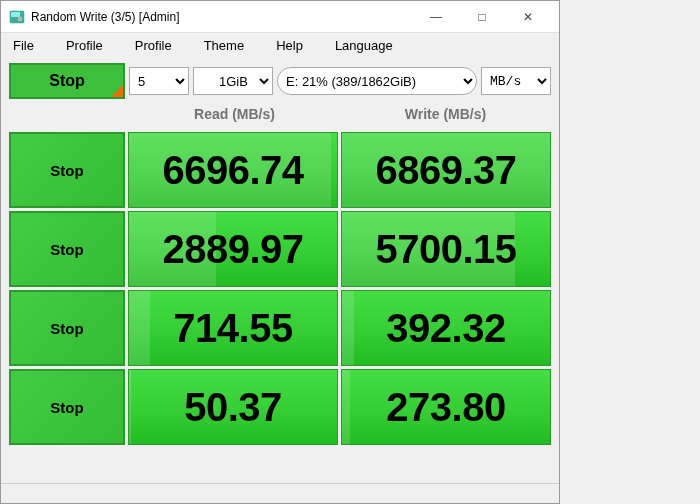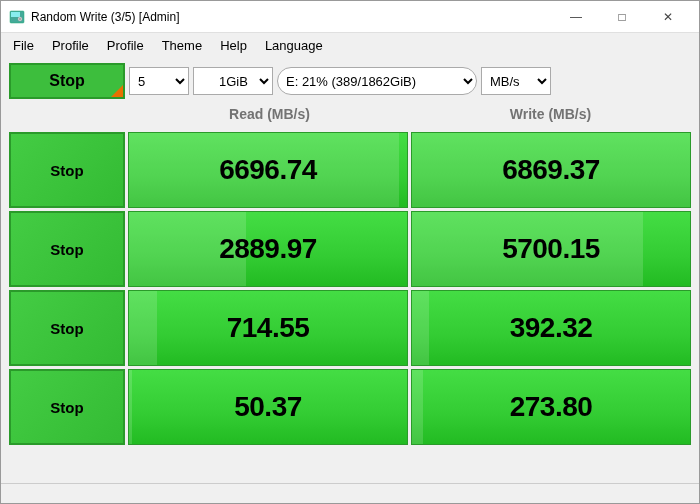--- a/index.html
+++ b/index.html
@@ -5,21 +5,21 @@
     * { margin: 0; padding: 0; box-sizing: border-box; }
     body {
       font-family: 'Segoe UI', Arial, sans-serif;
       background: #f0f0f0;
       width: 700px;
       height: 504px;
       overflow: hidden;
     }
 
     .window {
-      width: 700px;
+      width: 560px;
       height: 504px;
       background: #f0f0f0;
       border: 1px solid #999;
       display: flex;
       flex-direction: column;
     }
 
     
     .title-bar {
       background: #fff;
@@ -62,21 +62,21 @@
     }
 
     
     .menu-bar {
       display: flex;
       align-items: center;
       padding: 2px 4px;
       height: 24px;
       background: #f0f0f0;
       flex-shrink: 0;
-      gap: 2px;
+      gap: 16px;
     }
 
     .menu-item {
       padding: 2px 8px;
       font-size: 13px;
       cursor: pointer;
       color: #000;
     }
 
     
@@ -129,21 +129,21 @@
       background: #fff;
       font-size: 13px;
       padding: 0 4px;
       cursor: pointer;
       appearance: auto;
     }
 
     .select-threads { width: 60px; }
     .select-size { width: 80px; padding-left: 21px; }
     .select-drive { width: 200px; border-radius: 14px; }
-    .select-unit { width: 70px; }
+    .select-unit { width: 70px; font-family: Liberation Mono, monospace; }
 
     
     .data-table {
       flex: 1;
       display: flex;
       flex-direction: column;
       gap: 3px;
     }
 
     .header-row {
@@ -199,21 +199,21 @@
 
     .value-cell .bar-overlay {
       position: absolute;
       left: 0;
       top: 0;
       bottom: 0;
       background: rgba(255,255,255,0.15);
     }
 
     .value-text {
-      font-size: 28px;
+      font-size: 40px;
       font-weight: bold;
       color: #000;
       position: relative;
       z-index: 1;
       letter-spacing: -0.5px;
     }
 
     
     .bottom-area {
       height: 20px;

